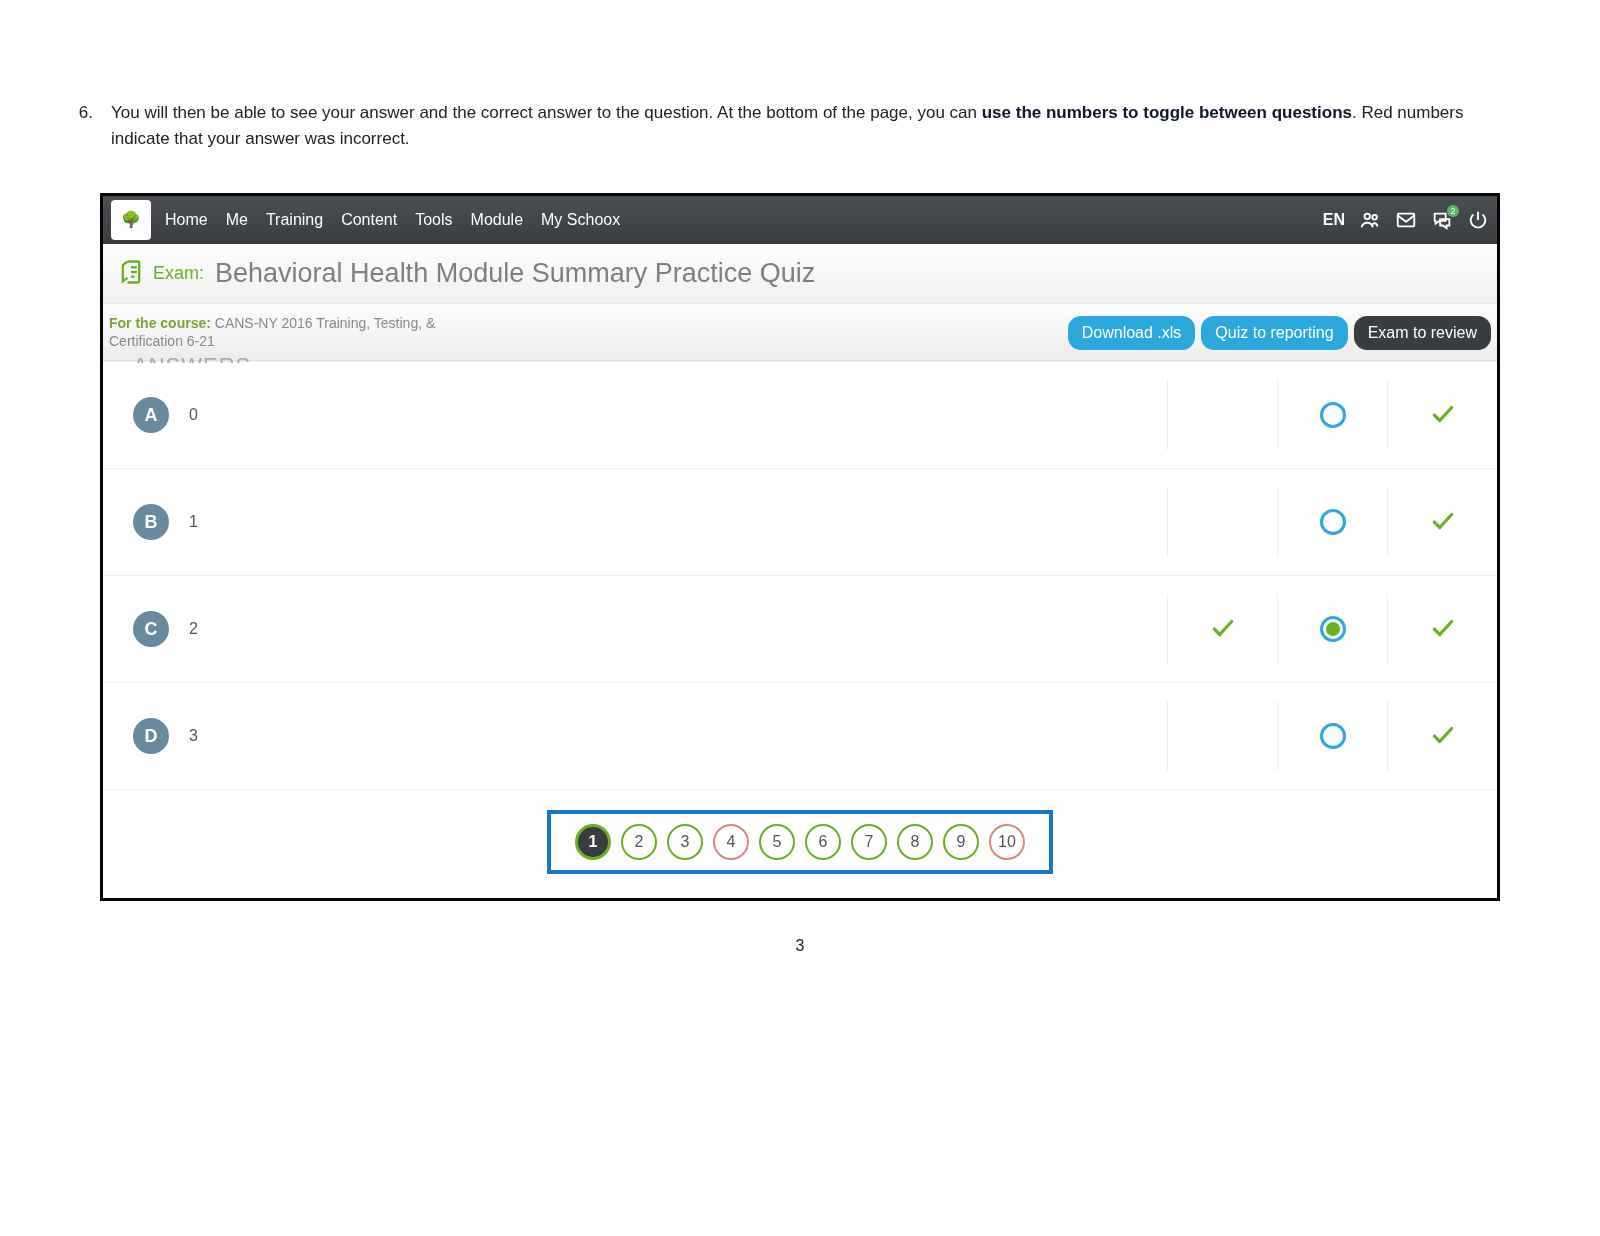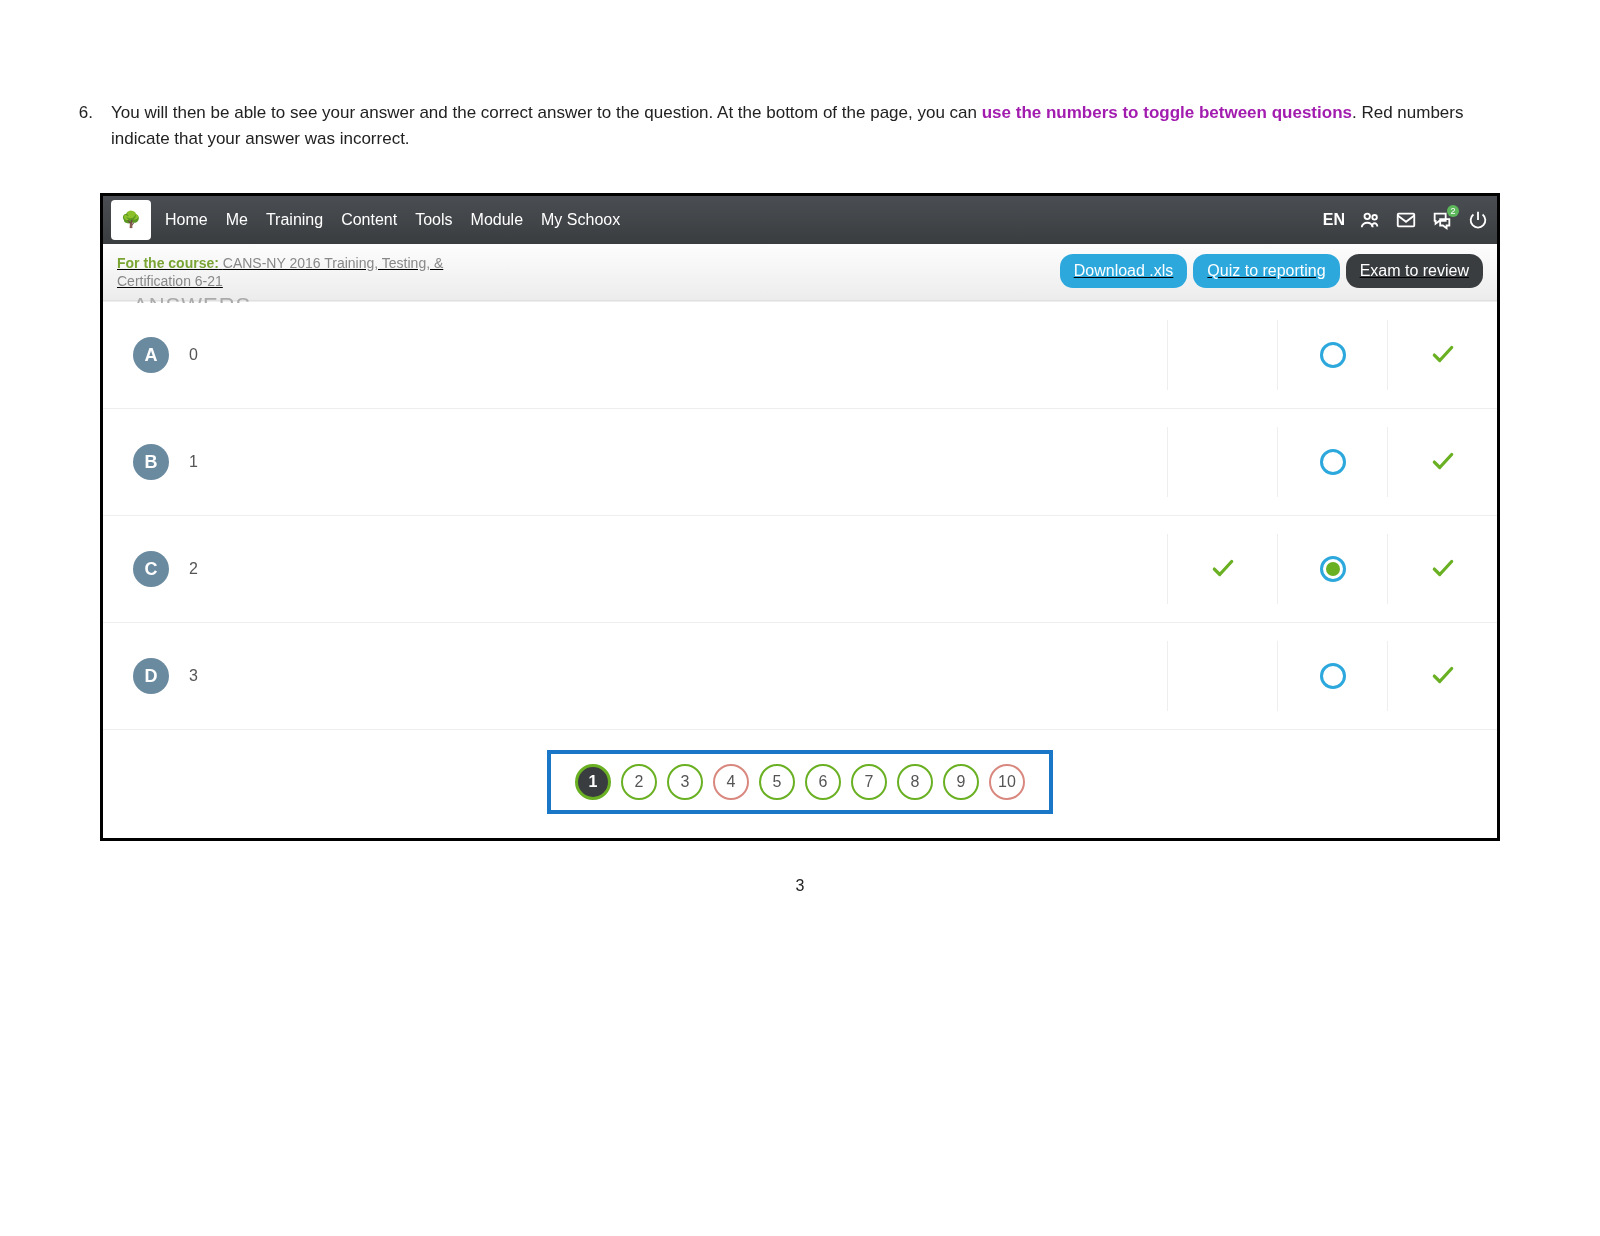--- a/index.html
+++ b/index.html
@@ -18,21 +18,21 @@
   .instruction {
     display: flex;
     gap: 18px;
     margin-bottom: 40px;
     line-height: 1.55;
     font-size: 17px;
     color: #222;
   }
   .instruction .num { flex: 0 0 auto; width: 18px; text-align: right; }
   .instruction .txt { flex: 1; }
-  .link-text { color: #a21caf; font-weight: 600; }
+  .link-text { color: #0f172a; font-weight: 600; }
 
   
   .shot {
     border: 3px solid #000;
     margin: 0 25px;
     background: #fff;
     overflow: hidden;
   }
 
   
@@ -73,23 +73,22 @@
     display: flex; align-items: center; gap: 8px;
   }
   .exam-icon { color:#6ab023; }
   .exam-label { color:#6ab023; font-size: 18px; font-weight: 400; }
   .exam-title { color:#7d7f82; font-size: 27px; font-weight: 400; margin-left: 3px; }
 
   
   .subbar {
     background: linear-gradient(#fdfdfd, #ececec);
     border-bottom: 1px solid #e0e0e0;
-    display: flex; align-items: flex-start;
-    padding: 10px 14px;
-    text-decoration: underline;
+    display: flex; align-items: flex-end;
+    padding: 10px 6px;
   }
   .course-info { color: #888; font-size: 14px; max-width: 360px; line-height: 1.3; }
   .course-info .for-label { color:#7aa535; font-weight: 600; }
   .subbar .btns { margin-left: auto; display: flex; gap: 6px; }
   .btn {
     padding: 8px 14px;
     color: #fff;
     font-size: 16px;
     border-radius: 13px;
     border: none;
@@ -205,20 +204,33 @@
         </span>
         <span class="ico">
           <svg viewBox="0 0 24 24">
               <path d="M12 3v9"></path>
               <path d="M7 6a8 8 0 1 0 10 0"></path>
             </svg>
         </span>
       </div>
     </div>
 
+    <div class="exam-header">
+      <span class="exam-icon">
+        <svg width="28" height="28" viewBox="0 0 24 24" fill="none" stroke="#6ab023" stroke-width="2">
+            <path d="M9 3h9a1 1 0 0 1 1 1v16a1 1 0 0 1-1 1H9"></path>
+            <path d="M9 3l-4 3v14l4-3"></path>
+            <line x1="12" y1="8" x2="17" y2="8"></line>
+            <line x1="12" y1="12" x2="17" y2="12"></line>
+            <line x1="12" y1="16" x2="15" y2="16"></line>
+          </svg>
+      </span>
+      <span class="exam-label">Exam:</span>
+      <span class="exam-title">Behavioral Health Module Summary Practice Quiz</span>
+    </div>
 
     <div class="subbar">
       <div class="course-info">
         <span class="for-label">For the course:</span>
         <span>CANS-NY 2016 Training, Testing, &amp; Certification 6-21</span>
       </div>
       <div class="btns">
         <button class="btn btn-blue">Download .xls</button>
         <button class="btn btn-blue">Quiz to reporting</button>
         <button class="btn btn-dark">Exam to review</button>

